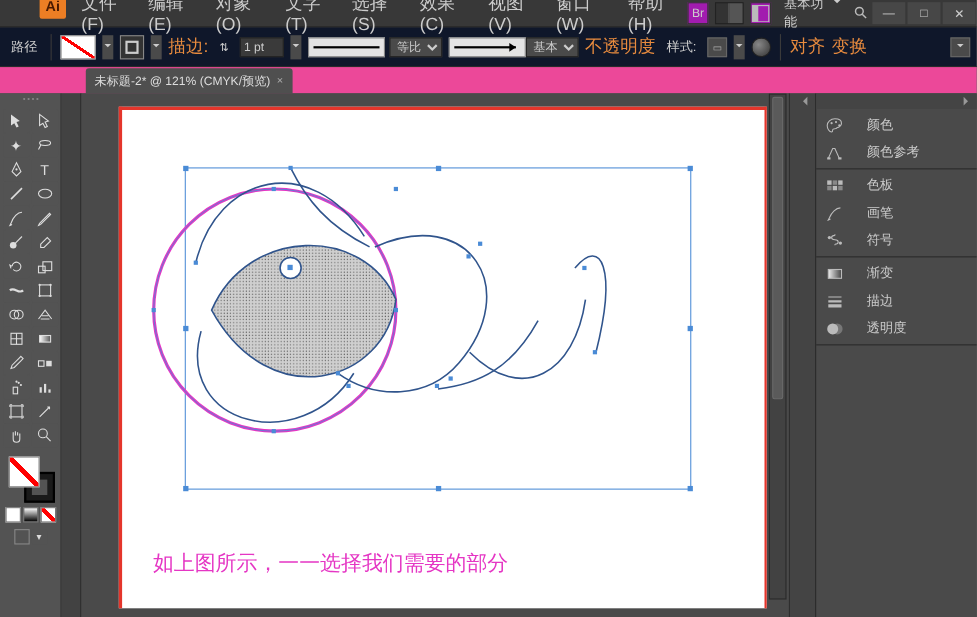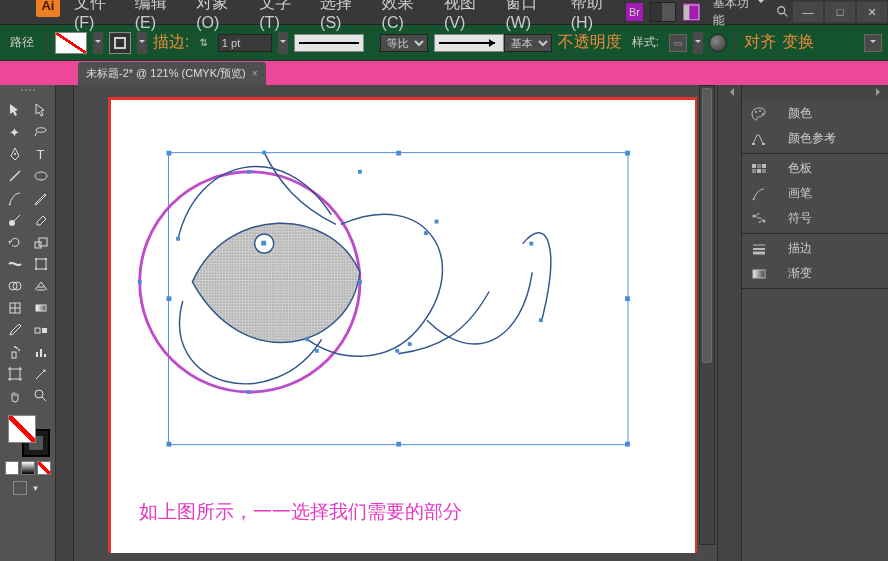--- a/index.html
+++ b/index.html
@@ -15,30 +15,30 @@
 .ti-layout { width: 30px; height: 20px; background: #333; border: 1px solid #222; display: flex; }
 .ti-layout span { flex: 1; border-right: 1px solid #555; }
 .ti-layout span:last-child { border: none; background: #555; }
 .preset-label { color: #ccc; font-size: 12px; padding: 2px 14px 2px 6px; position: relative; }
 .preset-label::after { content: ""; position: absolute; right: 3px; top: 7px; border: 3px solid transparent; border-top-color: #ccc; }
 .search-btn { width: 22px; height: 20px; display: flex; align-items: center; justify-content: center; }
 .win-controls { display: flex; }
 .win-btn { width: 30px; height: 20px; background: #474747; margin: 0 1px; display: flex; align-items: center; justify-content: center; color: #ccc; font-size: 11px; }
 
 
-.controlbar { height: 36px; background: #14532d; display: flex; align-items: center; border-bottom: 1px solid #2a2a2a; padding: 0 6px; gap: 6px; }
+.controlbar { height: 36px; background: #0f172a; display: flex; align-items: center; border-bottom: 1px solid #2a2a2a; padding: 0 6px; gap: 6px; }
 .cb-label { color: #ccc; font-size: 12px; margin: 0 4px; }
 .cb-swatch { width: 32px; height: 22px; background: #fff; border: 1px solid #888; position: relative; }
 .cb-swatch::after { content: ""; position: absolute; left: 0; top: 0; right: 0; bottom: 0; background: linear-gradient(to top right, transparent 46%, red 46%, red 54%, transparent 54%); }
 .cb-fillbox { width: 22px; height: 22px; border: 1px solid #888; background: #fff; display: flex; align-items: center; justify-content: center; }
 .cb-fillbox.inner { background: #333; }
 .cb-dd { width: 10px; height: 22px; background: #4a4a4a; display: flex; align-items: center; justify-content: center;}
 .cb-dd::after { content: ""; border: 3px solid transparent; border-top-color: #ccc; }
 .cb-orange { color: #e88b3e; font-size: 16px; }
-.cb-input { width: 54px; height: 18px; background: #3a3a3a; color: #ccc; border: 1px solid #222; font-size: 11px; padding: 0 3px; }
+.cb-input { width: 40px; height: 18px; background: #3a3a3a; color: #ccc; border: 1px solid #222; font-size: 11px; padding: 0 3px; }
 .cb-profile { width: 70px; height: 18px; background: linear-gradient(to right, #000 0%, #000 5%, transparent 5%, transparent 95%, #000 95%); border: 1px solid #888; position: relative; }
 .cb-profile.uniform::before { content: ""; position: absolute; left: 4px; right: 4px; top: 7px; height: 2px; background: #000; }
 .cb-profile.arrow::before { content: ""; position: absolute; left: 4px; right: 8px; top: 7px; height: 2px; background: #000; }
 .cb-profile.arrow::after { content: ""; position: absolute; right: 4px; top: 4px; border: 4px solid transparent; border-left: 6px solid #000; }
 .cb-profile-bg { background: #e4e4e4; }
 .cb-select { height: 18px; background: #4a4a4a; color:#ccc; border:1px solid #222; font-size:11px; padding:0 2px; }
 .cb-chain { width: 18px; height: 18px; border:1px solid #666; background:#4a4a4a; display:flex;align-items:center;justify-content:center;color:#aaa;font-size:9px;}
 .cb-circle { width: 18px; height: 18px; border-radius: 50%; background: radial-gradient(circle at 35% 35%, #888, #333); border:1px solid #222;}
 .cb-sep { width: 1px; height: 24px; background: #3a3a3a; margin: 0 2px; }
 .cb-prefs { width: 18px; height: 18px; background:#4a4a4a; border:1px solid #666; display:flex; align-items:center;justify-content:center;}
@@ -142,21 +142,21 @@
   <div class="cb-swatch"></div>
   <div class="cb-dd"></div>
   <div class="cb-fillbox inner">
       <div style="width:12px;height:12px;border:2px solid #ccc"></div>
     </div>
   <div class="cb-dd"></div>
   <span class="cb-orange">描边:</span>
   <span class="cb-label" style="font-size:10px">⇅</span>
   <input class="cb-input" value="1 pt" style="">
   <div class="cb-dd"></div>
-  <div style="display:flex;align-items:center;gap:16px">
+  <div style="display:flex;align-items:center;gap:4px">
     <div class="cb-profile cb-profile-bg uniform"></div>
     <select class="cb-select"><option>等比</option></select>
   </div>
   <div style="display:flex;align-items:flex-end;gap:0">
     <div class="cb-profile cb-profile-bg arrow"></div>
     <select class="cb-select"><option>基本</option></select>
   </div>
   <span class="cb-orange">不透明度</span>
   <span class="cb-label">样式:</span>
   <div class="cb-chain">▭</div>
@@ -508,37 +508,46 @@
               <circle cx="13" cy="9" r="1.5" fill="#bbb"></circle>
             </svg>
           </span>
           <span>符号</span>
         </div>
     </div>
     <div class="panel-group">
       <div class="panel-item">
           <span class="p-icon">
             <svg viewBox="0 0 16 14">
-              <line x1="2" y1="3" x2="14" y2="3" stroke="#bbb" stroke-width="1"></line>
-              <line x1="2" y1="7" x2="14" y2="7" stroke="#bbb" stroke-width="2"></line>
-              <line x1="2" y1="11" x2="14" y2="11" stroke="#bbb" stroke-width="3"></line>
-            </svg>
-          </span>
-          <span>描边</span>
-        </div>
-      <div class="panel-item">
-          <span class="p-icon">
-            <svg viewBox="0 0 16 14">
               <rect x="2" y="3" width="12" height="8" fill="url(#pg)" stroke="#bbb"></rect>
               <defs>
                 <linearGradient id="pg">
                   <stop offset="0" stop-color="#eee"></stop>
                   <stop offset="1" stop-color="#444"></stop>
                 </linearGradient>
               </defs>
             </svg>
           </span>
           <span>渐变</span>
         </div>
+      <div class="panel-item">
+          <span class="p-icon">
+            <svg viewBox="0 0 16 14">
+              <line x1="2" y1="3" x2="14" y2="3" stroke="#bbb" stroke-width="1"></line>
+              <line x1="2" y1="7" x2="14" y2="7" stroke="#bbb" stroke-width="2"></line>
+              <line x1="2" y1="11" x2="14" y2="11" stroke="#bbb" stroke-width="3"></line>
+            </svg>
+          </span>
+          <span>描边</span>
+        </div>
+      <div class="panel-item">
+          <span class="p-icon">
+            <svg viewBox="0 0 16 14">
+              <circle cx="6" cy="7" r="5" fill="#bbb"></circle>
+              <circle cx="10" cy="7" r="5" fill="#bbb" opacity="0.4"></circle>
+            </svg>
+          </span>
+          <span>透明度</span>
+        </div>
     </div>
   </div>
 
 </div>
 
 </body></html>

